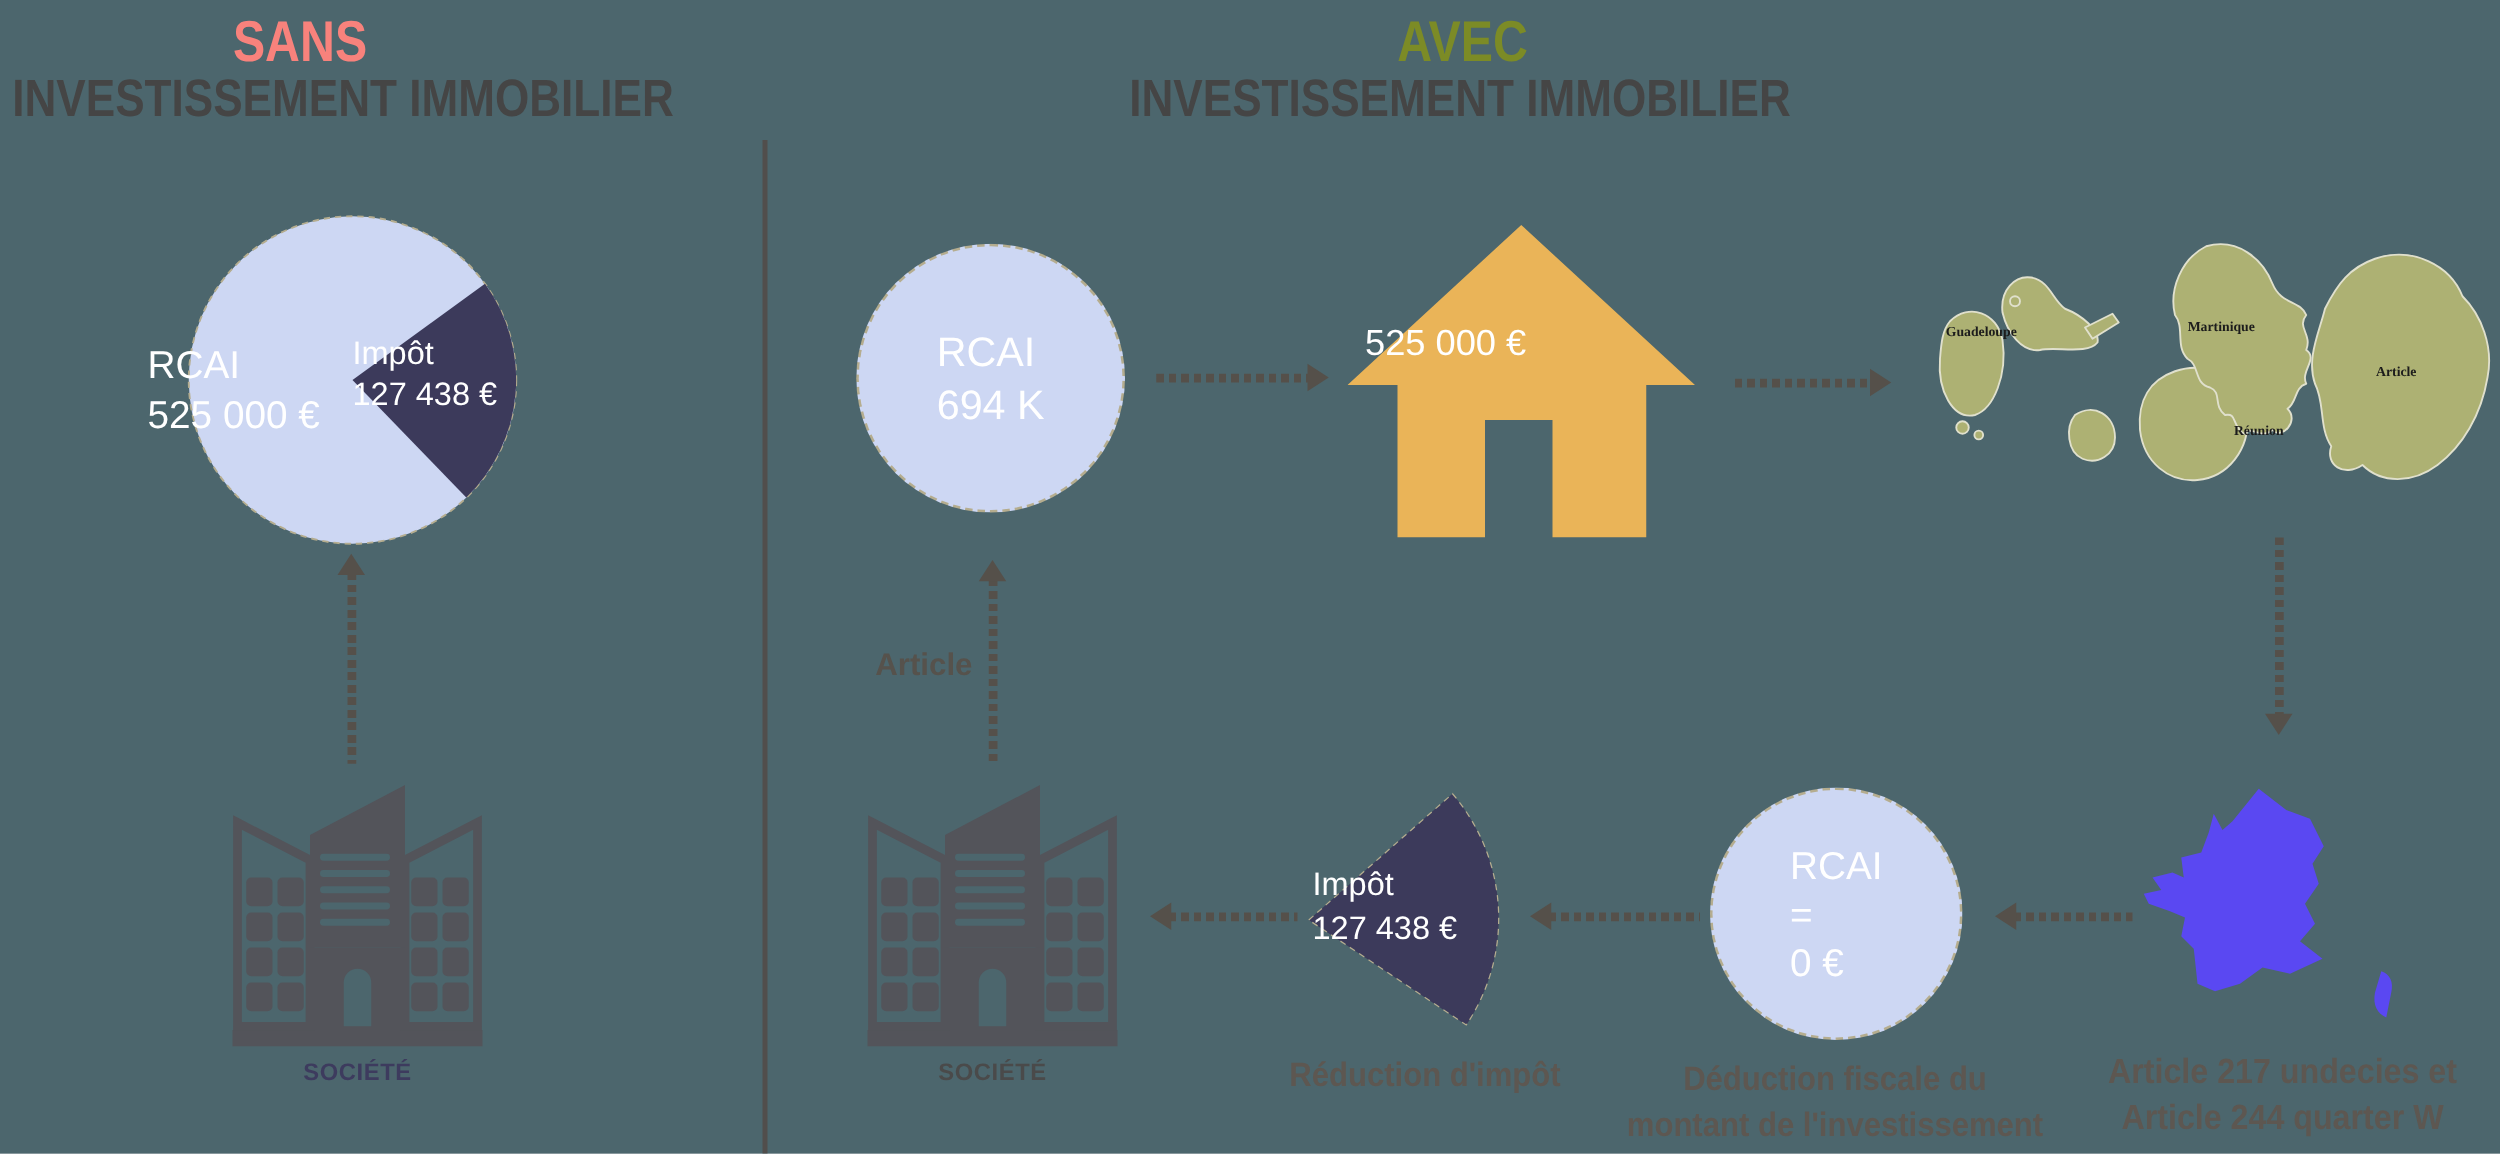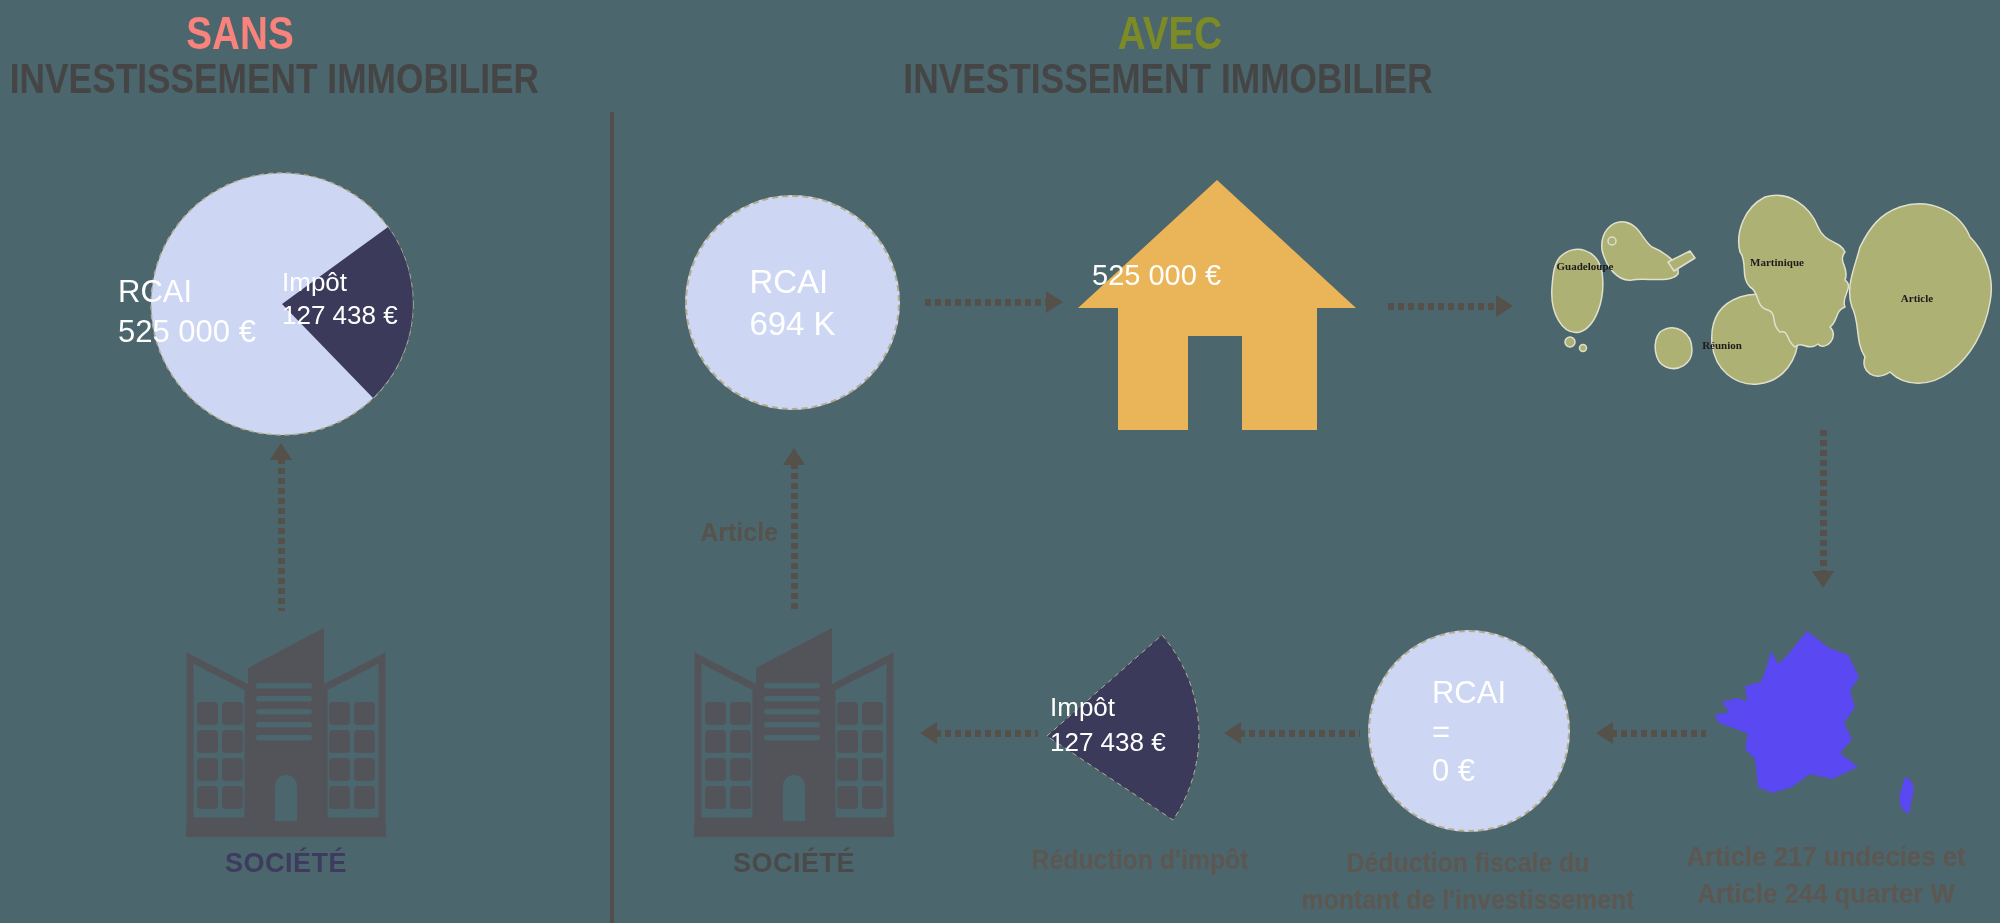--- a/index.html
+++ b/index.html
@@ -4,21 +4,21 @@
 <style>
   html,body{margin:0;padding:0;}
   body{font-family:"Liberation Sans",sans-serif;}
   #canvas{position:relative;width:2000px;height:923px;background:#4c666d;overflow:hidden;}
   .abs{position:absolute;}
   .ctr{text-align:center;}
   .hdr-accent{font-size:46px;font-weight:700;letter-spacing:0;transform:scaleX(.84);transform-origin:center;white-space:nowrap;}
   .hdr-main{font-size:42px;font-weight:700;color:#454545;transform:scaleX(.84);transform-origin:center;white-space:nowrap;}
   .white-label{color:#ffffff;font-weight:400;}
   .caption{color:#5d5751;font-weight:700;text-align:center;transform:scaleX(.92);transform-origin:center;}
-  .soc-label{font-weight:700;text-align:center;font-size:27px;letter-spacing:.5px;}
+  .soc-label{font-weight:700;text-align:center;font-size:19px;letter-spacing:.5px;}
   .circle{border-radius:50%;background:#cdd7f3;border:2px dashed #b5ad8f;box-sizing:border-box;display:flex;flex-direction:column;align-items:center;justify-content:center;}
   .island-label{position:absolute;color:#1c1c1c;font-weight:700;font-size:11px;text-align:center;width:90px;font-family:Liberation Serif, serif;}
   
   .arrow{position:absolute;}
   .arrow .line{position:absolute;}
   .arrow .head{position:absolute;width:0;height:0;}
   .arrow.h{height:22px;}
   .arrow.h .line{top:8px;height:7px;left:0;right:0;background:repeating-linear-gradient(90deg,#55504a 0 6px,transparent 6px 10px);}
   .arrow.h.right .line{right:15px;}
   .arrow.h.left  .line{left:15px;}
@@ -130,21 +130,21 @@
         <circle cx="43" cy="156" r="3.5"></circle>
       <path d="M128,70 L150,59 L155,66 L134,79 Z"></path>
       <path d="M120,140 C135,130 152,140 152,158 C152,172 138,180 126,175 C114,170 112,150 120,140 Z"></path>
       <path d="M200,105 C230,95 255,115 258,140 C260,168 242,190 218,192 C195,194 175,178 172,152 C170,128 180,112 200,105 Z"></path>
       <path d="M225,5 C250,-2 270,15 278,35 C285,52 300,48 305,60 C297,70 310,75 305,88 C315,95 300,105 305,115 C295,118 298,130 290,135 C300,145 285,160 278,152 C268,160 262,148 255,155 C245,148 250,138 240,140 C230,132 238,122 228,118 C215,115 220,100 210,95 C200,85 208,70 200,60 C195,40 205,15 225,5 Z"></path>
       <path d="M360,15 C390,5 420,20 430,45 C445,60 455,85 450,110 C445,140 430,165 410,180 C390,195 365,195 350,180 C335,190 320,180 325,165 C315,150 320,130 312,115 C305,95 315,75 320,55 C330,35 340,22 360,15 Z"></path>
     </g>
   </svg>
   <div class="island-label" style="left:1540px;top:260px;">Guadeloupe</div>
   <div class="island-label" style="left:1732px;top:256px;">Martinique</div>
-  <div class="island-label" style="left:1677px;top:339px;">Réunion</div>
+  <div class="island-label" style="left:1762px;top:339px;">Réunion</div>
   <div class="island-label" style="left:1872px;top:292px;">Article</div>
 
   <div class="arrow v down" style="left:1812px;top:430px;height:158px;">
     <div class="line"></div>
       <div class="head"></div>
   </div>
 
   <svg class="abs" style="left:1712px;top:628px;" width="220" height="195" viewBox="0 0 220 195">
     <g fill="#5a48f2">
       <path d="M95,3 L117,20 L136,27 L147,49 L138,63 L143,79 L132,95 L140,111 L128,125 L146,139 L120,151 L98,146 L80,159 L60,165 L46,159 L43,131 L33,121 L36,106 L24,101 L7,95 L3,87 L17,84 L10,74 L26,70 L35,74 L33,58 L49,54 L55,38 L59,23 L66,36 L74,29 Z"></path>

